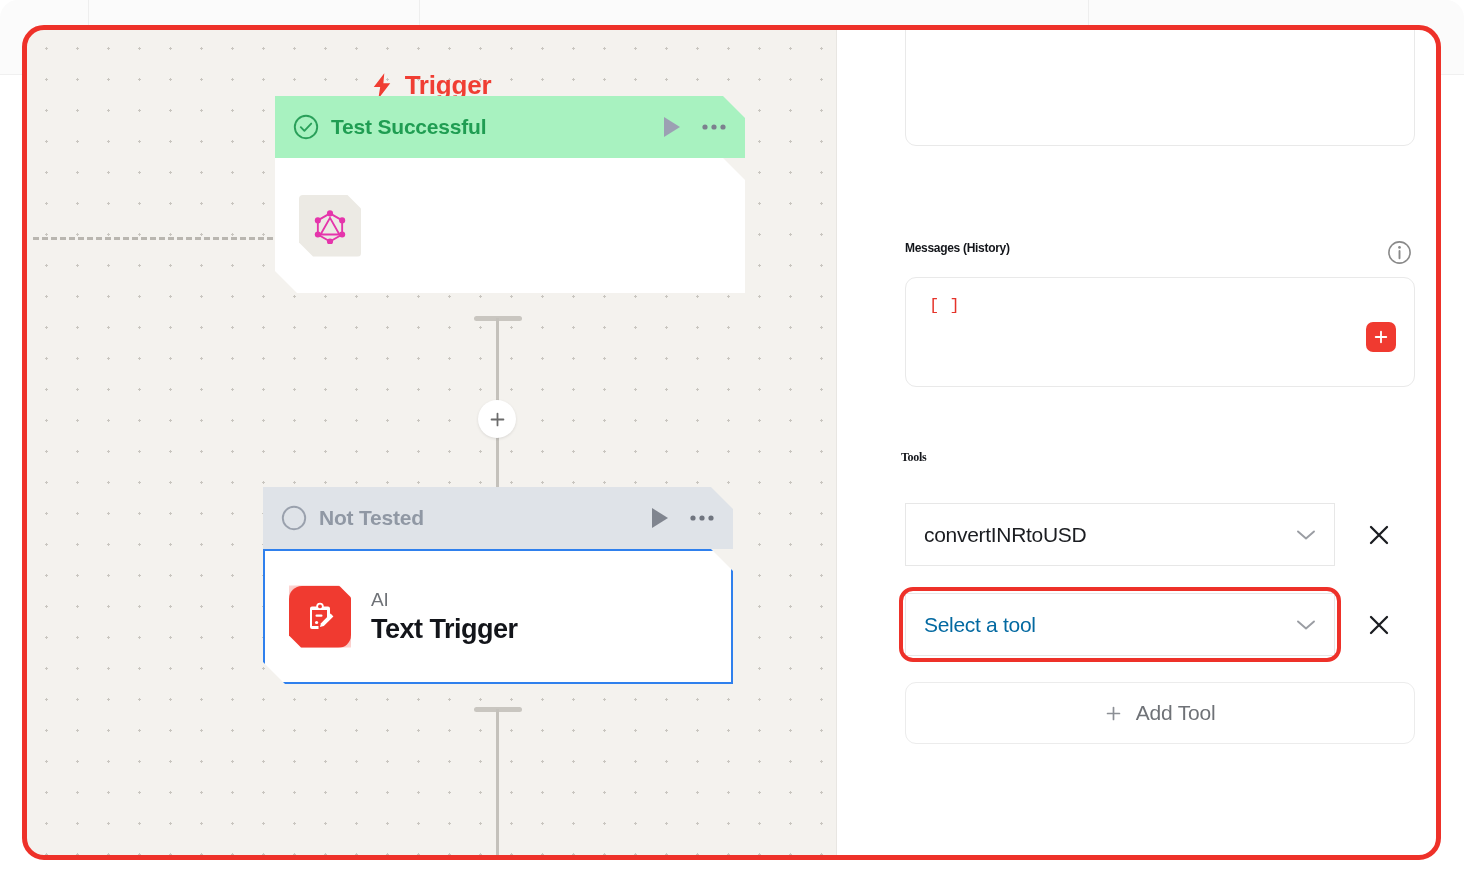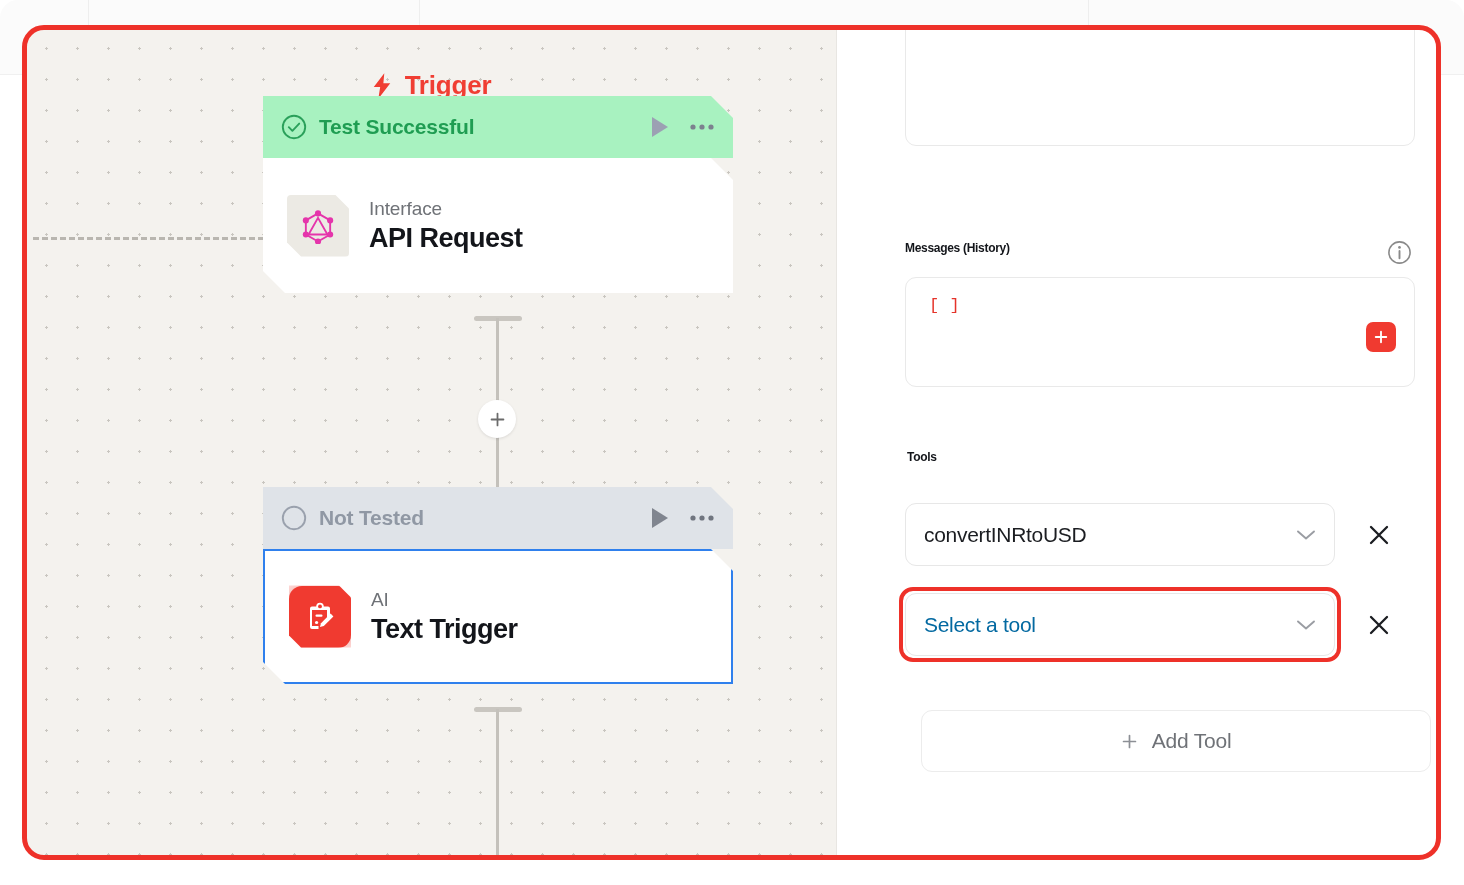--- a/index.html
+++ b/index.html
@@ -146,21 +146,21 @@
   .json-text {
     position:absolute; font-family:"Liberation Mono", monospace;
     font-size:17px; color:#e5332a;
   }
   .plus-btn {
     position:absolute; width:30px; height:30px; border-radius:7px; background:#f03a30;
     display:flex; align-items:center; justify-content:center;
   }
   .select-row { position:absolute; display:flex; align-items:center; }
   .select-ctl {
-    position:relative; width:430px; height:63px; border:1px solid #e7e7e7; border-radius:11px;
+    position:relative; width:430px; height:63px; border:1px solid #e7e7e7; border-radius:0;
     background:#ffffff; box-sizing:border-box; display:flex; align-items:center;
     padding:12px 18px; font-size:21px; color:#1b1d21; letter-spacing:-0.3px;
   }
   .select-ctl.placeholder { color:#0369a1; }
   .chev { position:absolute; right:18px; width:20px; height:12px; }
   .x-btn { margin-left:32px; width:24px; height:24px; }
   .select-highlight {
     position:absolute; border:4px solid #ee3129; border-radius:14px; box-sizing:border-box;
     pointer-events:none;
   }
@@ -187,21 +187,21 @@
 
       <div class="dash-wire"></div>
 
       <div class="trigger-label">
         <svg class="bolt" viewBox="0 0 24 28">
           <path d="M14.5 0 L3 15 H10 L8 28 L21 11 H13.5 Z" fill="#f03e33"></path>
         </svg>
         <span class="trigger-text">Trigger</span>
       </div>
 
-      <div class="node" style="left:238px; top:68px;">
+      <div class="node" style="left:250px; top:68px;">
         <div class="node-head success">
           <svg class="head-status-icon" viewBox="0 0 26 26">
             <circle cx="13" cy="13" r="11.2" fill="none" stroke="#2aa05a" stroke-width="1.9"></circle>
             <path d="M7.8 13.2 L11.4 16.8 L18.2 9.6" fill="none" stroke="#2aa05a" stroke-width="1.9" stroke-linecap="round" stroke-linejoin="round"></path>
           </svg>
           <span class="head-label">Test Successful</span>
           <span class="head-spacer"></span>
           <svg class="play-icon" viewBox="0 0 22 24">
             <path d="M3 2 L19 12 L3 22 Z" fill="#9ca0b3"></path>
           </svg>
@@ -222,24 +222,20 @@
               <g fill="#e535ab">
                 <circle cx="20" cy="6" r="3.4"></circle>
                 <circle cx="33.5" cy="13.8" r="3.4"></circle>
                 <circle cx="33.5" cy="29.4" r="3.4"></circle>
                 <circle cx="20" cy="37.2" r="3.4"></circle>
                 <circle cx="6.5" cy="29.4" r="3.4"></circle>
                 <circle cx="6.5" cy="13.8" r="3.4"></circle>
               </g>
             </svg>
           </div>
-          <div class="node-text">
-            <span class="node-kind">Interface</span>
-            <span class="node-title">API Request</span>
-          </div>
         </div>
       </div>
 
       <div class="port" style="left:449px; top:288px;"></div>
       <div class="conn-line" style="left:471px; top:290px; height:170px;"></div>
       <div class="plus-circle" style="left:453px; top:372px;">
         <svg viewBox="0 0 20 20" style="width:17px;height:17px;">
           <path d="M10 3 V17 M3 10 H17" stroke="#6b6b6b" stroke-width="2.1" stroke-linecap="round"></path>
         </svg>
       </div>
@@ -295,21 +291,21 @@
         <path d="M12.5 10.9 V18.2" stroke="#8a8a8a" stroke-width="1.9" stroke-linecap="round"></path>
       </svg>
       <div class="p-box" style="left:68px; top:249px; width:510px; height:110px;"></div>
       <div class="json-text" style="left:92px; top:268px;">[ ]</div>
       <div class="plus-btn" style="left:529px; top:294px;">
         <svg viewBox="0 0 20 20" style="width:16px;height:16px;">
           <path d="M10 3.4 V16.6 M3.4 10 H16.6" stroke="#ffffff" stroke-width="2.3" stroke-linecap="round"></path>
         </svg>
       </div>
 
-      <div class="p-label" style="left:70px; top:422px;">Tools</div>
+      <div class="p-label" style="left:64px; top:422px;font-family:Liberation Serif, serif;">Tools</div>
 
       <div class="select-row" style="left:68px; top:475px;">
         <div class="select-ctl">
           <span>convertINRtoUSD</span>
           <svg class="chev" viewBox="0 0 20 12">
             <path d="M2 2.5 L10 9.5 L18 2.5" fill="none" stroke="#9a9da3" stroke-width="1.9" stroke-linecap="round" stroke-linejoin="round"></path>
           </svg>
         </div>
         <svg class="x-btn" viewBox="0 0 24 24">
           <path d="M4 4 L20 20 M20 4 L4 20" stroke="#1b1d21" stroke-width="2.3" stroke-linecap="round"></path>
@@ -322,21 +318,21 @@
           <svg class="chev" viewBox="0 0 20 12">
             <path d="M2 2.5 L10 9.5 L18 2.5" fill="none" stroke="#9a9da3" stroke-width="1.9" stroke-linecap="round" stroke-linejoin="round"></path>
           </svg>
         </div>
         <svg class="x-btn" viewBox="0 0 24 24">
           <path d="M4 4 L20 20 M20 4 L4 20" stroke="#1b1d21" stroke-width="2.3" stroke-linecap="round"></path>
         </svg>
       </div>
       <div class="select-highlight" style="left:62px; top:559px; width:442px; height:75px;"></div>
 
-      <div class="add-tool" style="left:84px; top:654px;margin-top:28px;">
+      <div class="add-tool" style="left:68px; top:654px;">
         <svg viewBox="0 0 20 20" style="width:17px;height:17px;">
           <path d="M10 3 V17 M3 10 H17" stroke="#8c8f95" stroke-width="2" stroke-linecap="round"></path>
         </svg>
         <span>Add Tool</span>
       </div>
 
     </div>
   </div>
 
   <div class="red-frame"></div>

